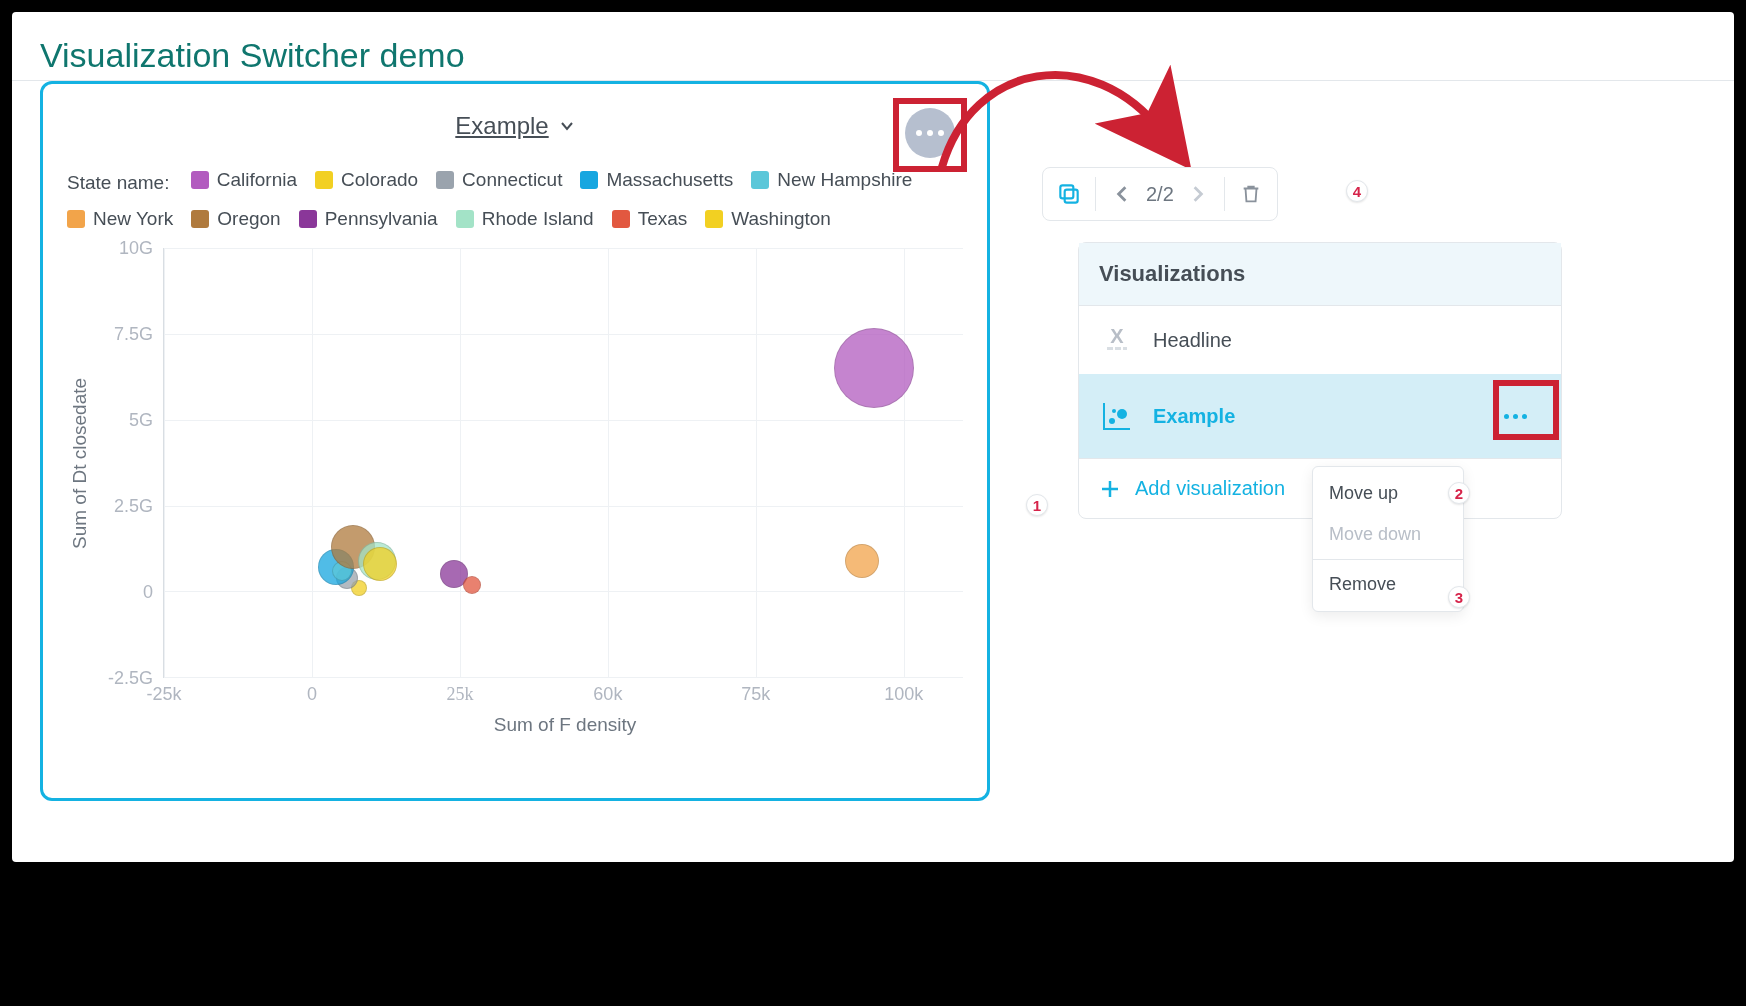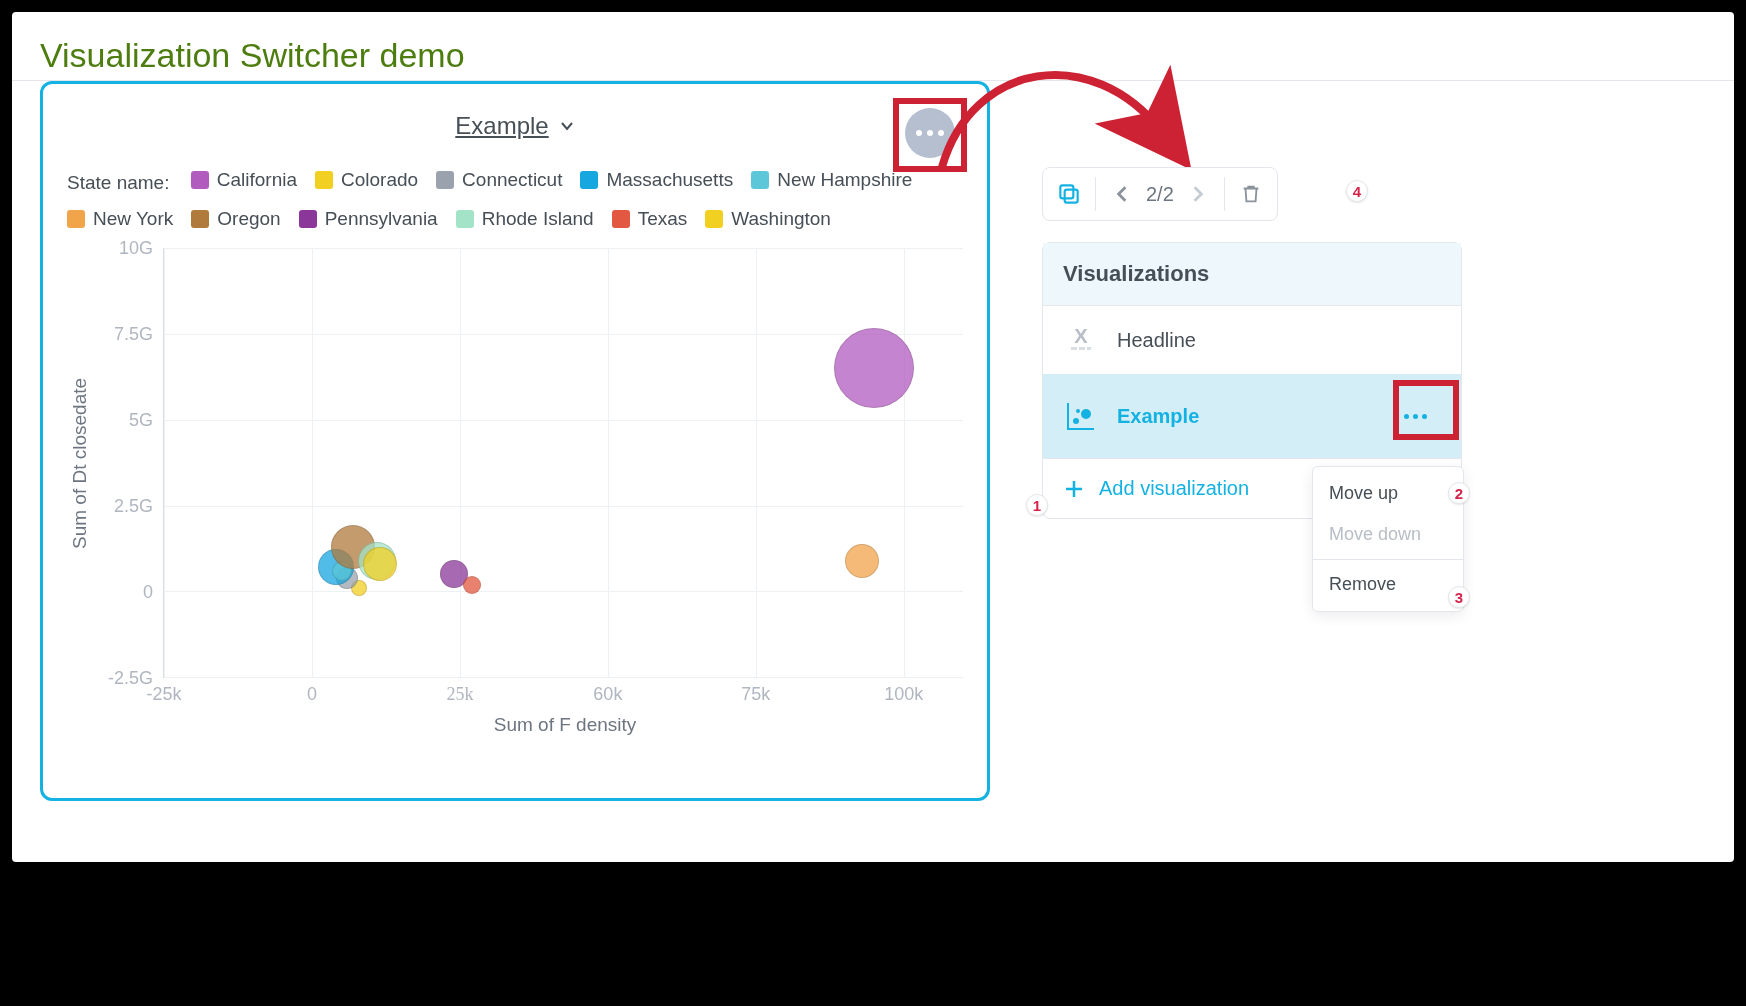--- a/index.html
+++ b/index.html
@@ -12,21 +12,21 @@
   background: #fff;
   width: 100%;
   height: 850px;
   border-radius: 4px;
   position: relative;
   padding: 24px 28px;
 }
 .page-title {
   font-size: 34px;
   font-weight: 400;
-  color: #4d7c0f;
+  color: #0f766e;
   margin-bottom: 6px;
 }
 .page-desc {
   font-size: 20px;
   color: #a0aab5;
   margin-bottom: 18px;
 }
 .top-divider {
   position: absolute;
   top: 68px;
@@ -173,22 +173,22 @@
   border: 1px solid #e3e7eb;
   color: #d6244a;
   font-weight: 700;
   font-size: 15px;
   display: flex; align-items: center; justify-content: center;
   box-shadow: 0 1px 2px rgba(0,0,0,0.1);
 }
 .viz-panel {
   position: absolute;
   top: 230px;
-  left: 1030px;
-  width: 420px;
+  left: 1066px;
+  width: 484px;
   border: 1px solid #e3e7eb;
   border-radius: 8px;
   overflow: visible;
 }
 .viz-panel-header {
   background: #eef7fb;
   padding: 18px 20px;
   font-size: 22px;
   font-weight: 600;
   color: #464e56;

